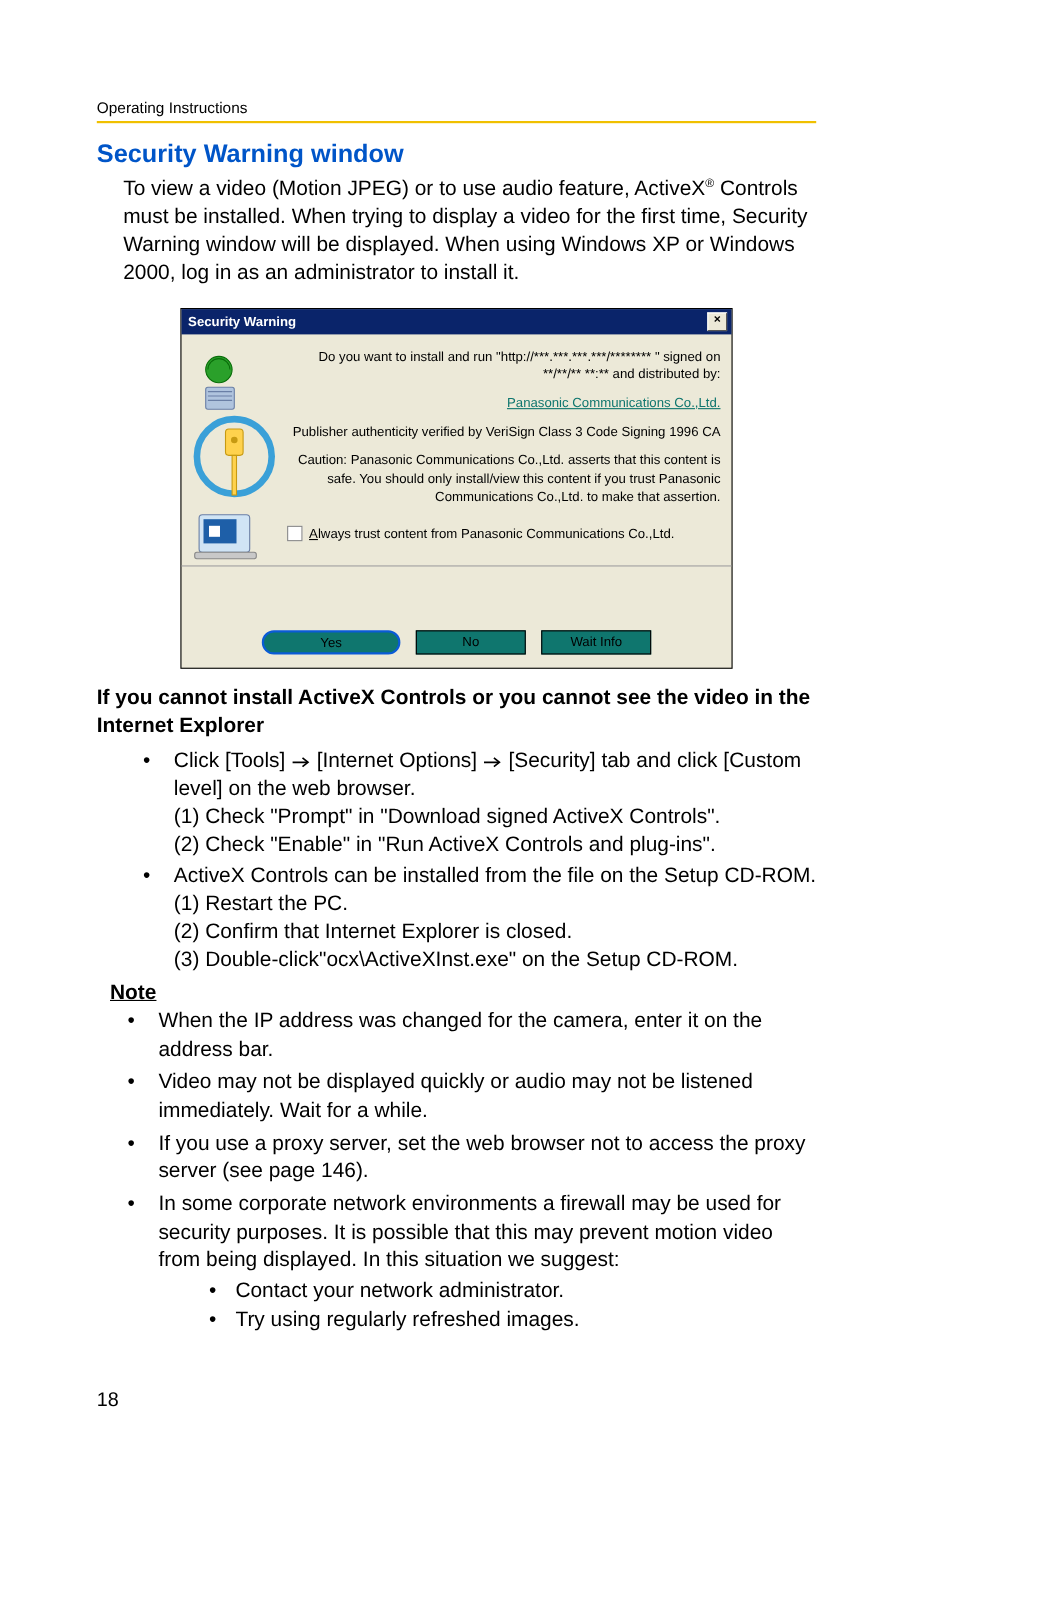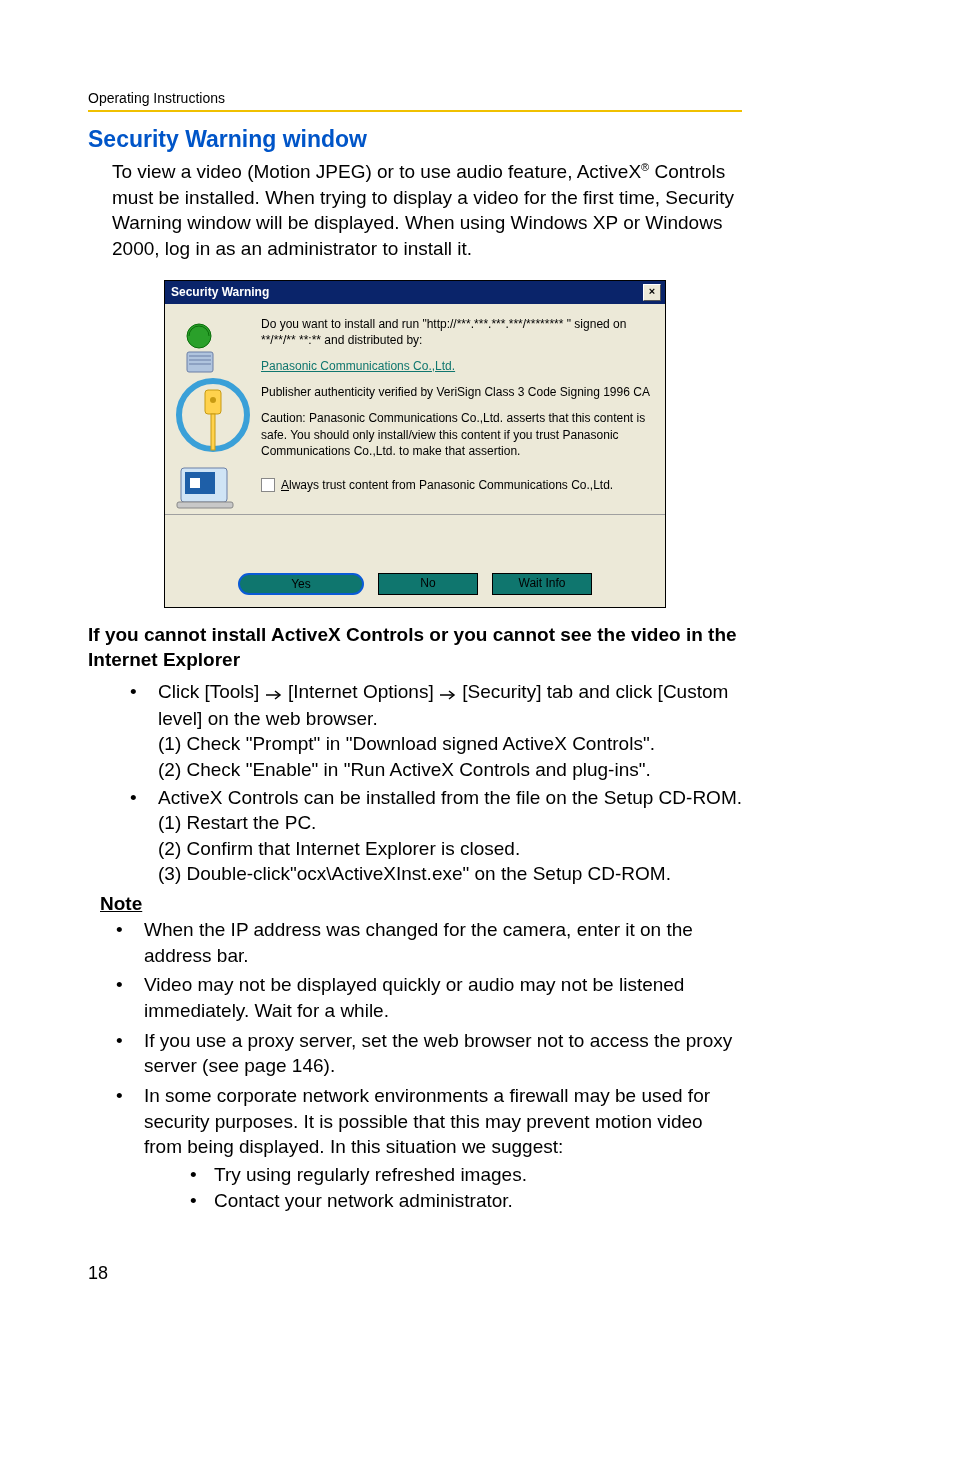--- a/index.html
+++ b/index.html
@@ -65,20 +65,21 @@
     border-right-color: #555;
     border-bottom-color: #555;
     font-size: 11px;
     line-height: 13px;
     text-align: center;
     font-family: Arial, sans-serif;
   }
   .dlg-body {
     display: flex;
     padding: 12px 10px 4px 10px;
+    text-align: right;
   }
   .dlg-icon-col {
     width: 86px;
     flex: 0 0 86px;
     padding-top: 4px;
   }
   .dlg-icon-col svg { display: block; }
   .dlg-text-col {
     flex: 1;
     color: #000;
@@ -288,20 +289,20 @@
   </ul>
 
   <div class="note-label">Note</div>
   <ul class="note-bullets">
     <li>When the IP address was changed for the camera, enter it on the address bar.</li>
     <li>Video may not be displayed quickly or audio may not be listened immediately. Wait for a while.</li>
     <li>If you use a proxy server, set the web browser not to access the proxy server (see page 146).</li>
     <li>
       <span>In some corporate network environments a firewall may be used for security purposes. It is possible that this may prevent motion video from being displayed. In this situation we suggest:</span>
       <ul class="inner-bullets">
+        <li>Contact your network administrator.</li>
         <li>Try using regularly refreshed images.</li>
-        <li>Contact your network administrator.</li>
       </ul>
     </li>
   </ul>
 
   <div class="pagenum">18</div>
 </div>
 
 </body></html>

